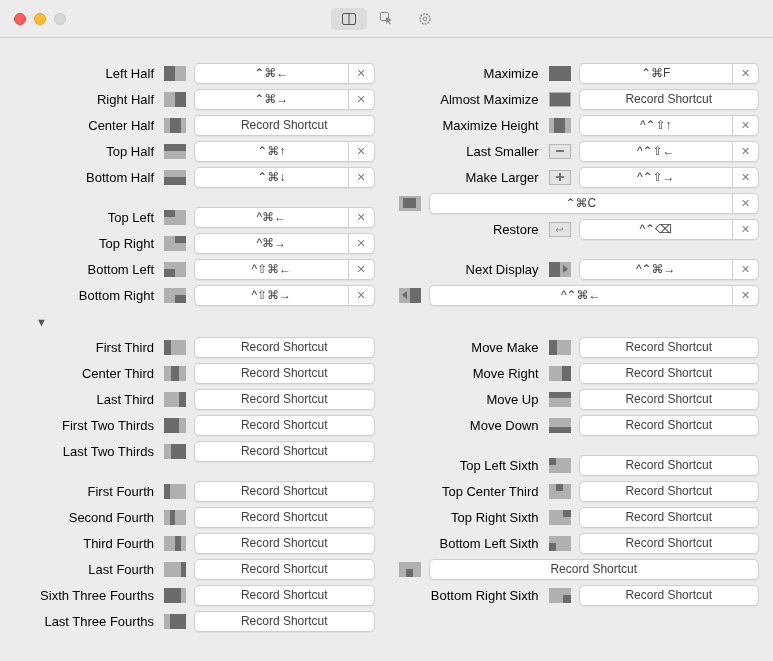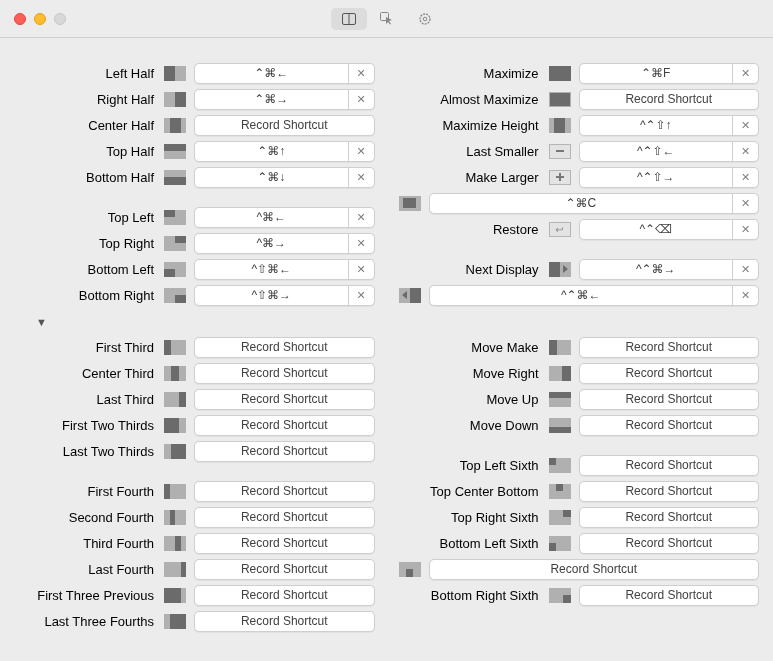--- a/index.html
+++ b/index.html
@@ -450,21 +450,21 @@
         <div class="row">
           <div class="rlabel">Last Fourth</div>
           <div class="ricon i-q4">
             <div class="fill"></div>
           </div>
           <div class="btn-wrap">
             <div class="btn-label">Record Shortcut</div>
           </div>
         </div>
         <div class="row">
-          <div class="rlabel">First Three Previous</div>
+          <div class="rlabel">Sixth Three Fourths</div>
           <div class="ricon i-threeq1">
             <div class="fill"></div>
           </div>
           <div class="btn-wrap">
             <div class="btn-label">Record Shortcut</div>
           </div>
         </div>
         <div class="row">
           <div class="rlabel">Last Three Fourths</div>
           <div class="ricon i-threeq2">
@@ -516,21 +516,21 @@
         <div class="row">
           <div class="rlabel">Top Left Sixth</div>
           <div class="ricon i-s-tl">
             <div class="fill"></div>
           </div>
           <div class="btn-wrap">
             <div class="btn-label">Record Shortcut</div>
           </div>
         </div>
         <div class="row">
-          <div class="rlabel">Top Center Bottom</div>
+          <div class="rlabel">Top Center Third</div>
           <div class="ricon i-s-tc">
             <div class="fill"></div>
           </div>
           <div class="btn-wrap">
             <div class="btn-label">Record Shortcut</div>
           </div>
         </div>
         <div class="row">
           <div class="rlabel">Top Right Sixth</div>
           <div class="ricon i-s-tr">

